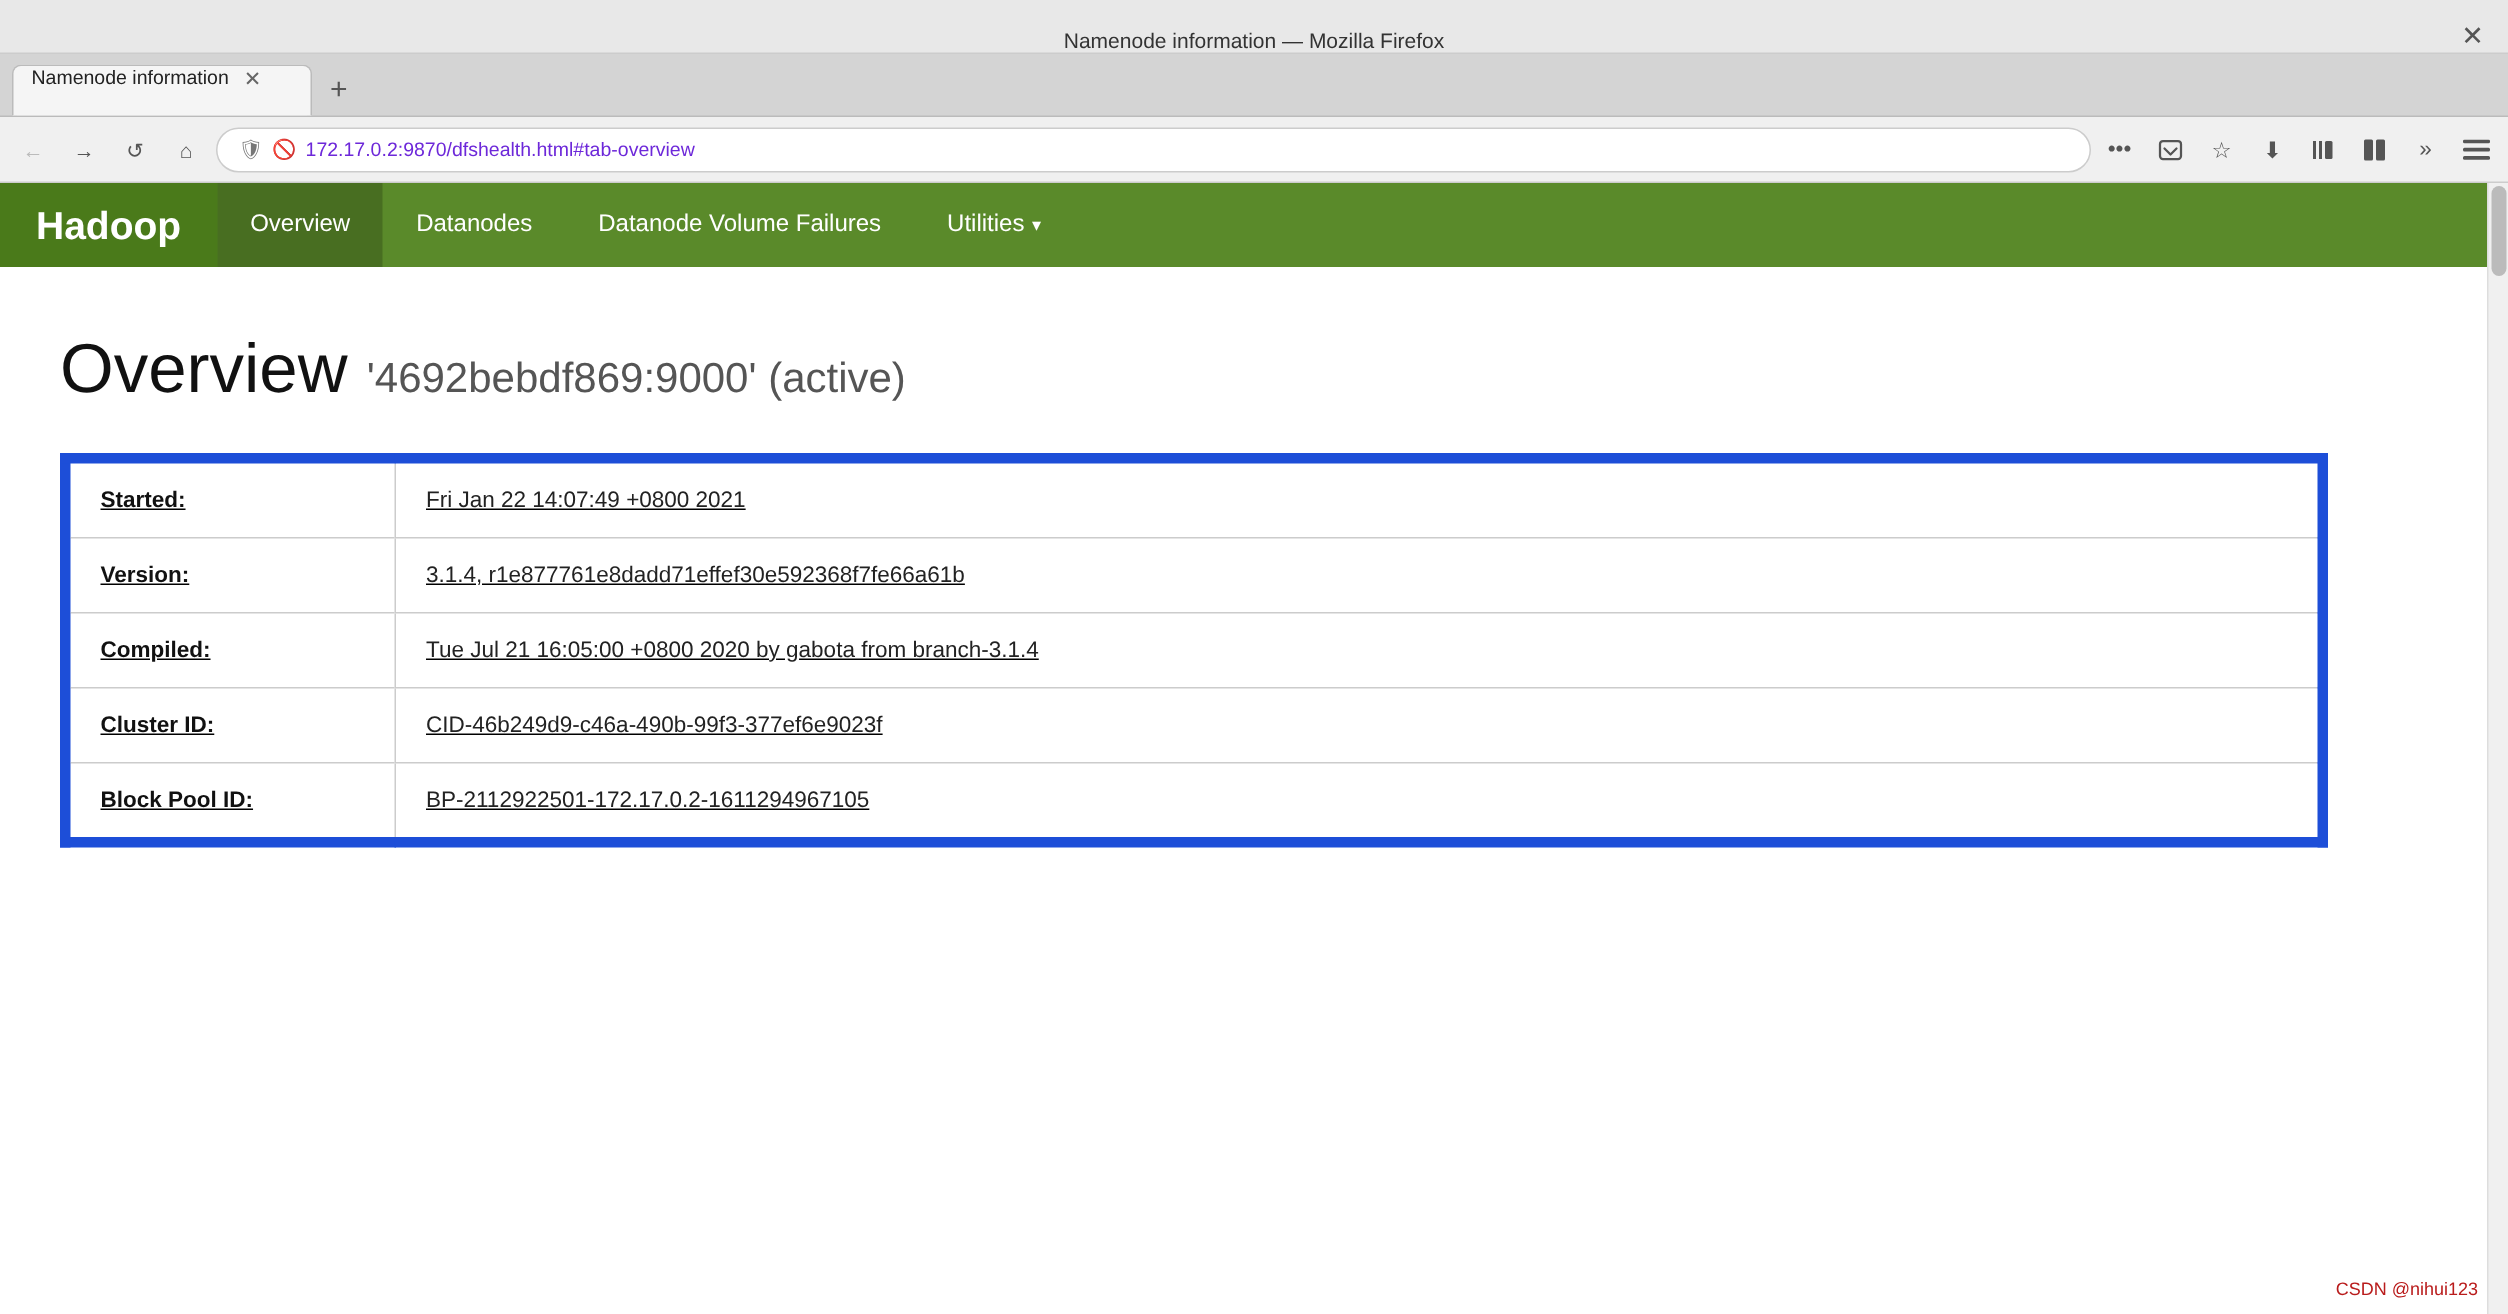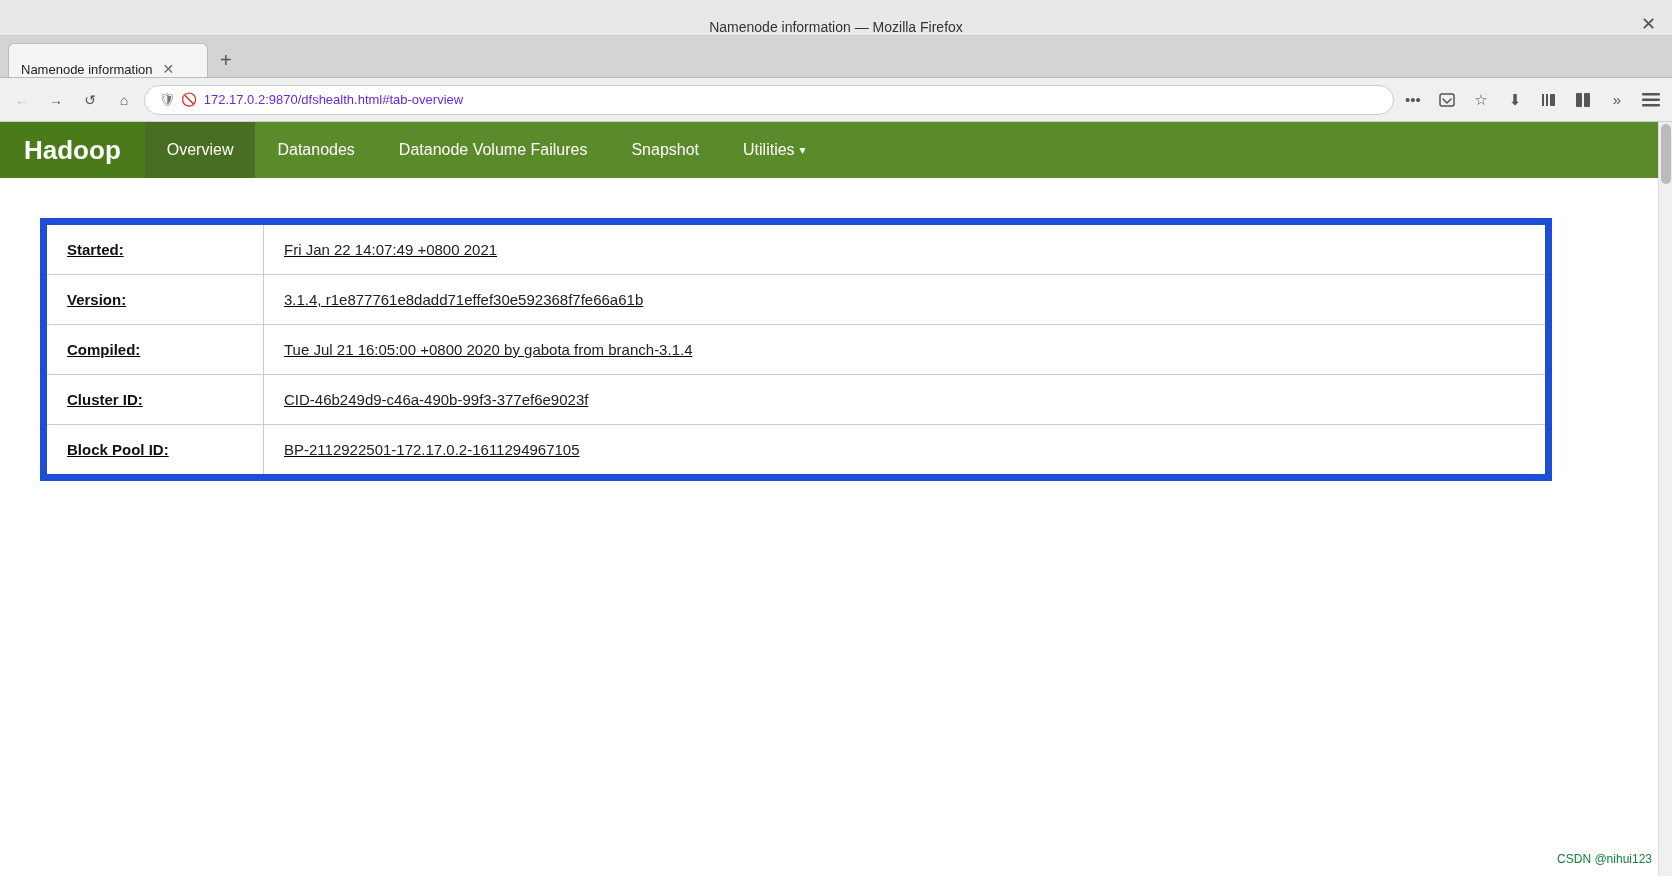--- a/index.html
+++ b/index.html
@@ -34,21 +34,21 @@
       padding-left: 8px;
       border-bottom: 1px solid #bbb;
     }
     .browser-tab {
       background: #f5f5f5;
       border: 1px solid #bbb;
       border-bottom: none;
       border-radius: 6px 6px 0 0;
       height: 34px;
       display: flex;
-      align-items: flex-end;
+      align-items: flex-start;
       padding: 0 12px;
       font-size: 13px;
       color: #222;
       min-width: 200px;
       max-width: 240px;
       position: relative;
     }
     .browser-tab .tab-close {
       margin-left: 10px;
       font-size: 14px;
@@ -227,21 +227,21 @@
       border-radius: 5px;
       margin: 2px auto;
     }
 
     
     .footer-watermark {
       position: fixed;
       bottom: 10px;
       right: 20px;
       font-size: 12px;
-      color: #15803d;
+      color: #b91c1c;
       margin-left: 24px;
     }
   </style>
 </head>
 <body>
 
 <div class="browser-titlebar">
   <span>Namenode information — Mozilla Firefox</span>
   <span class="close-btn">✕</span>
 </div>
@@ -314,30 +314,31 @@
     <a class="hadoop-nav-item active">
       <span>Overview</span>
     </a>
     <a class="hadoop-nav-item">
       <span>Datanodes</span>
     </a>
     <a class="hadoop-nav-item">
       <span>Datanode Volume Failures</span>
     </a>
     <a class="hadoop-nav-item">
-      <span>Snapshot</span>
-    </a>
-    <a class="hadoop-nav-item">
       <span>Utilities</span>
       <span class="dropdown-arrow">▾</span>
     </a>
   </div>
 </nav>
 
 <div class="page-content">
+  <h1 class="overview-title">
+    <span>Overview</span>
+    <span class="subtitle">'4692bebdf869:9000' (active)</span>
+  </h1>
 
   <table class="info-table">
     <tbody>
       <tr>
         <td class="label-cell">Started:</td>
         <td class="value-cell">Fri Jan 22 14:07:49 +0800 2021</td>
       </tr>
       <tr>
         <td class="label-cell">Version:</td>
         <td class="value-cell">3.1.4, r1e877761e8dadd71effef30e592368f7fe66a61b</td>

